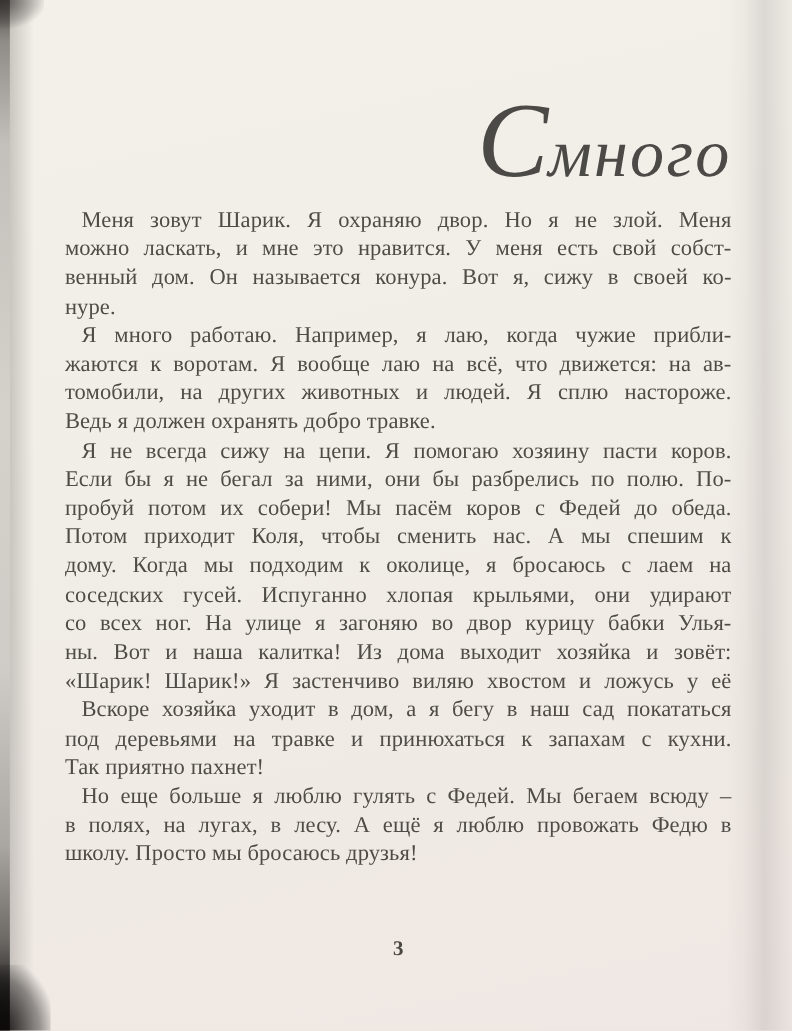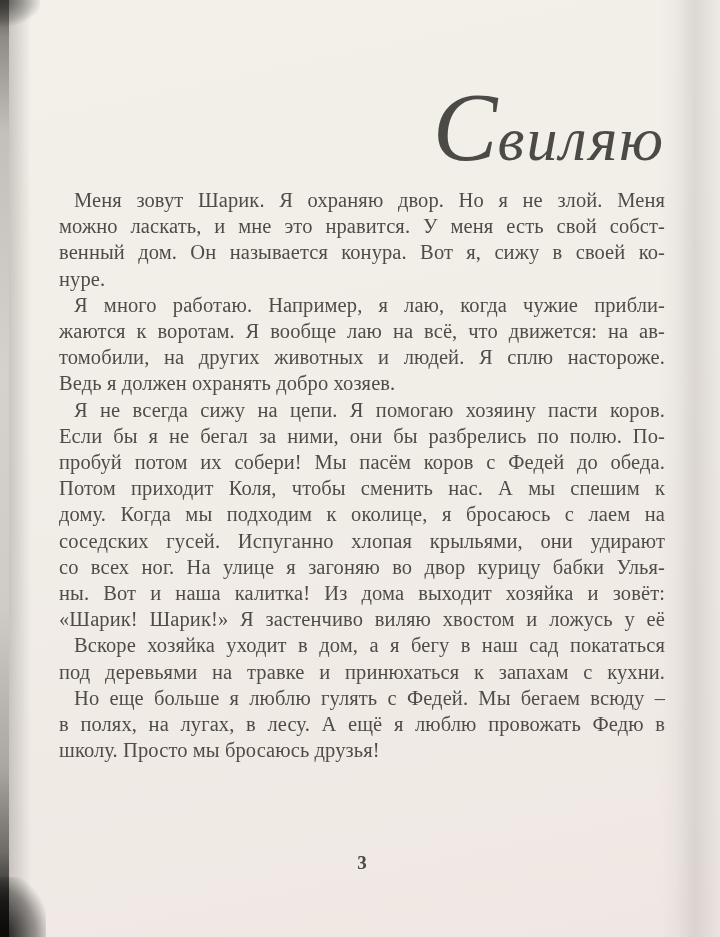--- a/index.html
+++ b/index.html
@@ -75,49 +75,50 @@
     background: linear-gradient(to left,
       rgba(200,192,189,0.10) 0%, rgba(178,172,169,0.35) 42%,
       rgba(178,172,169,0.10) 72%, rgba(178,172,169,0) 100%);
   }
 </style>
 </head>
 <body>
 
 <div class="scan">
 
-  <h1 class="title"><span class="cap">С</span><span>виляю</span></h1>
+  <h1 class="title"><span class="cap">С</span><span>много</span></h1>
 
   <div class="body-text" id="story-body">
       <div>
         <div class="line first">Меня зовут Шарик. Я охраняю двор. Но я не злой. Меня</div>
         <div class="line">можно ласкать, и мне это нравится. У меня есть свой собст-</div>
         <div class="line">венный дом. Он называется конура. Вот я, сижу в своей ко-</div>
         <div class="line last">нуре.</div>
       </div>
       <div>
         <div class="line first">Я много работаю. Например, я лаю, когда чужие прибли-</div>
         <div class="line">жаются к воротам. Я вообще лаю на всё, что движется: на ав-</div>
         <div class="line">томобили, на других животных и людей. Я сплю настороже.</div>
-        <div class="line last">Ведь я должен охранять добро хозяев.</div>
+        <div class="line last">Ведь я должен охранять добро травке.</div>
       </div>
       <div>
         <div class="line first">Я не всегда сижу на цепи. Я помогаю хозяину пасти коров.</div>
         <div class="line">Если бы я не бегал за ними, они бы разбрелись по полю. По-</div>
         <div class="line">пробуй потом их собери! Мы пасём коров с Федей до обеда.</div>
         <div class="line">Потом приходит Коля, чтобы сменить нас. А мы спешим к</div>
         <div class="line">дому. Когда мы подходим к околице, я бросаюсь с лаем на</div>
         <div class="line">соседских гусей. Испуганно хлопая крыльями, они удирают</div>
         <div class="line">со всех ног. На улице я загоняю во двор курицу бабки Улья-</div>
         <div class="line">ны. Вот и наша калитка! Из дома выходит хозяйка и зовёт:</div>
         <div class="line">«Шарик! Шарик!» Я застенчиво виляю хвостом и ложусь у её</div>
       </div>
       <div>
         <div class="line first">Вскоре хозяйка уходит в дом, а я бегу в наш сад покататься</div>
         <div class="line">под деревьями на травке и принюхаться к запахам с кухни.</div>
+        <div class="line last">Так приятно пахнет!</div>
       </div>
       <div>
         <div class="line first">Но еще больше я люблю гулять с Федей. Мы бегаем всюду –</div>
         <div class="line">в полях, на лугах, в лесу. А ещё я люблю провожать Федю в</div>
         <div class="line last">школу. Просто мы бросаюсь друзья!</div>
       </div>
     </div>
 
   <div class="pageno">3</div>
 

